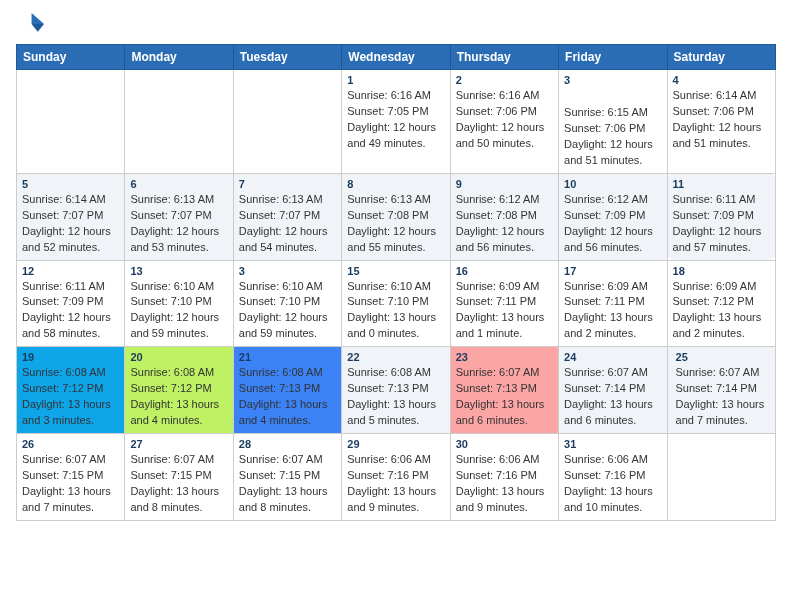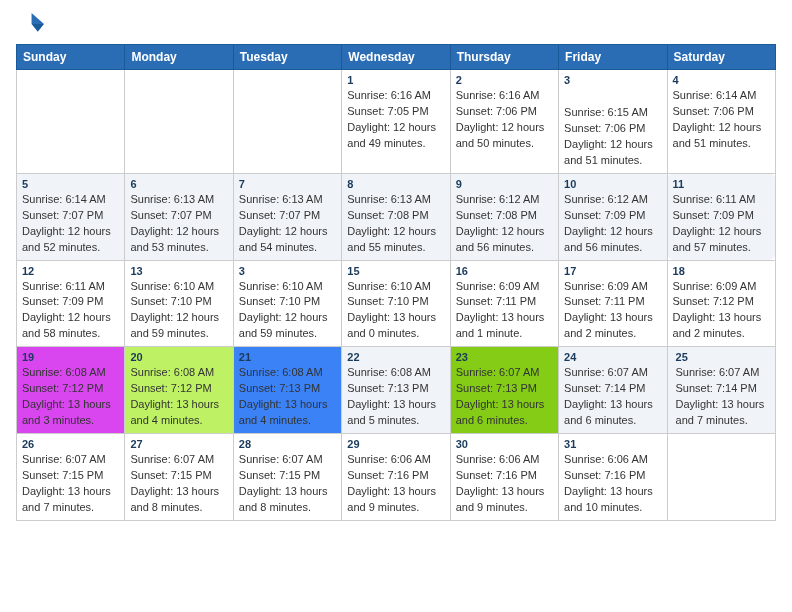--- a/index.html
+++ b/index.html
@@ -263,21 +263,21 @@
           </td>
           <td>
             <span class="day-number">18</span>
             <div class="day-info" style="white-space: pre-line;">Sunrise: 6:09 AM
 Sunset: 7:12 PM
 Daylight: 13 hours
 and 2 minutes.</div>
           </td>
         </tr>
         <tr>
-          <td style="background: #d946ef;">
+          <td style="background: #0ea5e9;">
             <span class="day-number">19</span>
             <div class="day-info" style="white-space: pre-line;">Sunrise: 6:08 AM
 Sunset: 7:12 PM
 Daylight: 13 hours
 and 3 minutes.</div>
           </td>
           <td style="background: #bef264;">
             <span class="day-number">20</span>
             <div class="day-info" style="white-space: pre-line;">Sunrise: 6:08 AM
 Sunset: 7:12 PM
@@ -291,21 +291,21 @@
 Daylight: 13 hours
 and 4 minutes.</div>
           </td>
           <td style="background: rgb(240, 244, 248);">
             <span class="day-number">22</span>
             <div class="day-info" style="white-space: pre-line;">Sunrise: 6:08 AM
 Sunset: 7:13 PM
 Daylight: 13 hours
 and 5 minutes.</div>
           </td>
-          <td style="background: #84cc16;">
+          <td style="background: #fca5a5;">
             <span class="day-number">23</span>
             <div class="day-info" style="white-space: pre-line;">Sunrise: 6:07 AM
 Sunset: 7:13 PM
 Daylight: 13 hours
 and 6 minutes.</div>
           </td>
           <td style="background: rgb(240, 244, 248);">
             <span class="day-number">24</span>
             <div class="day-info" style="white-space: pre-line;">Sunrise: 6:07 AM
 Sunset: 7:14 PM

